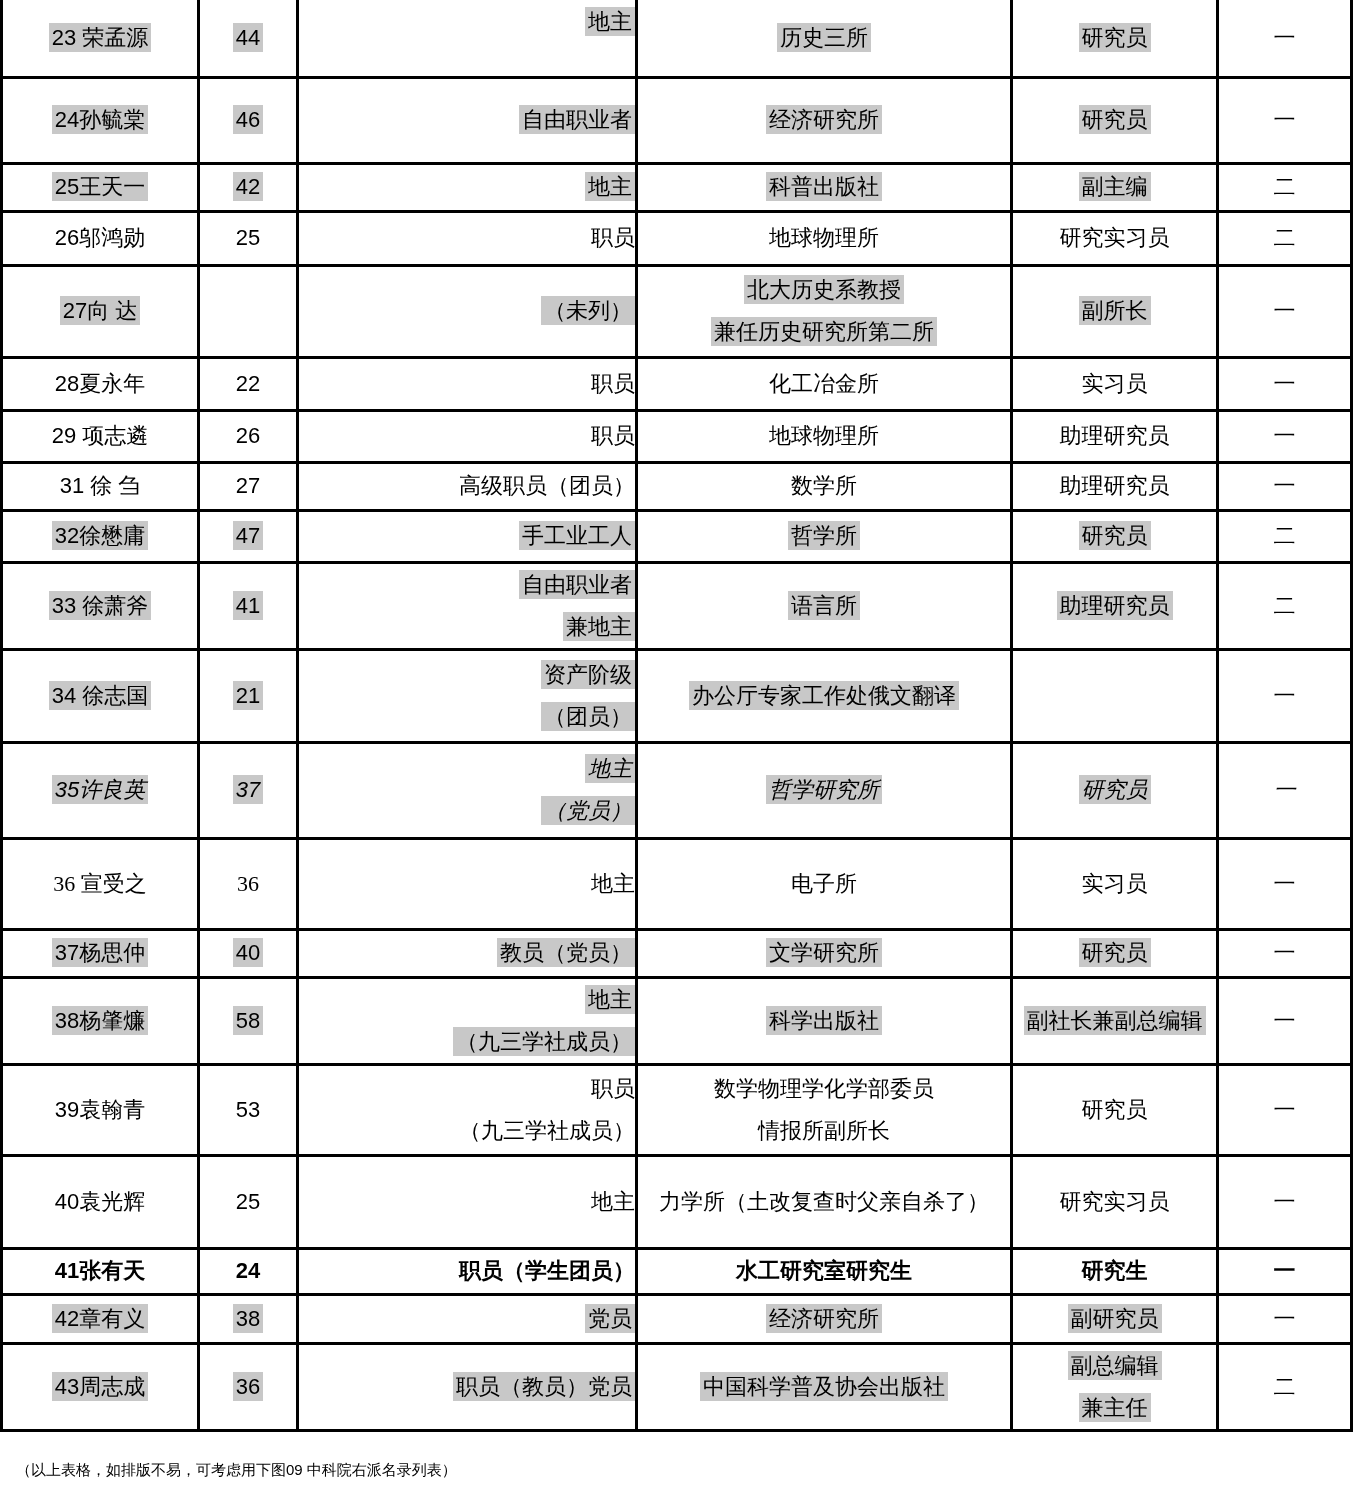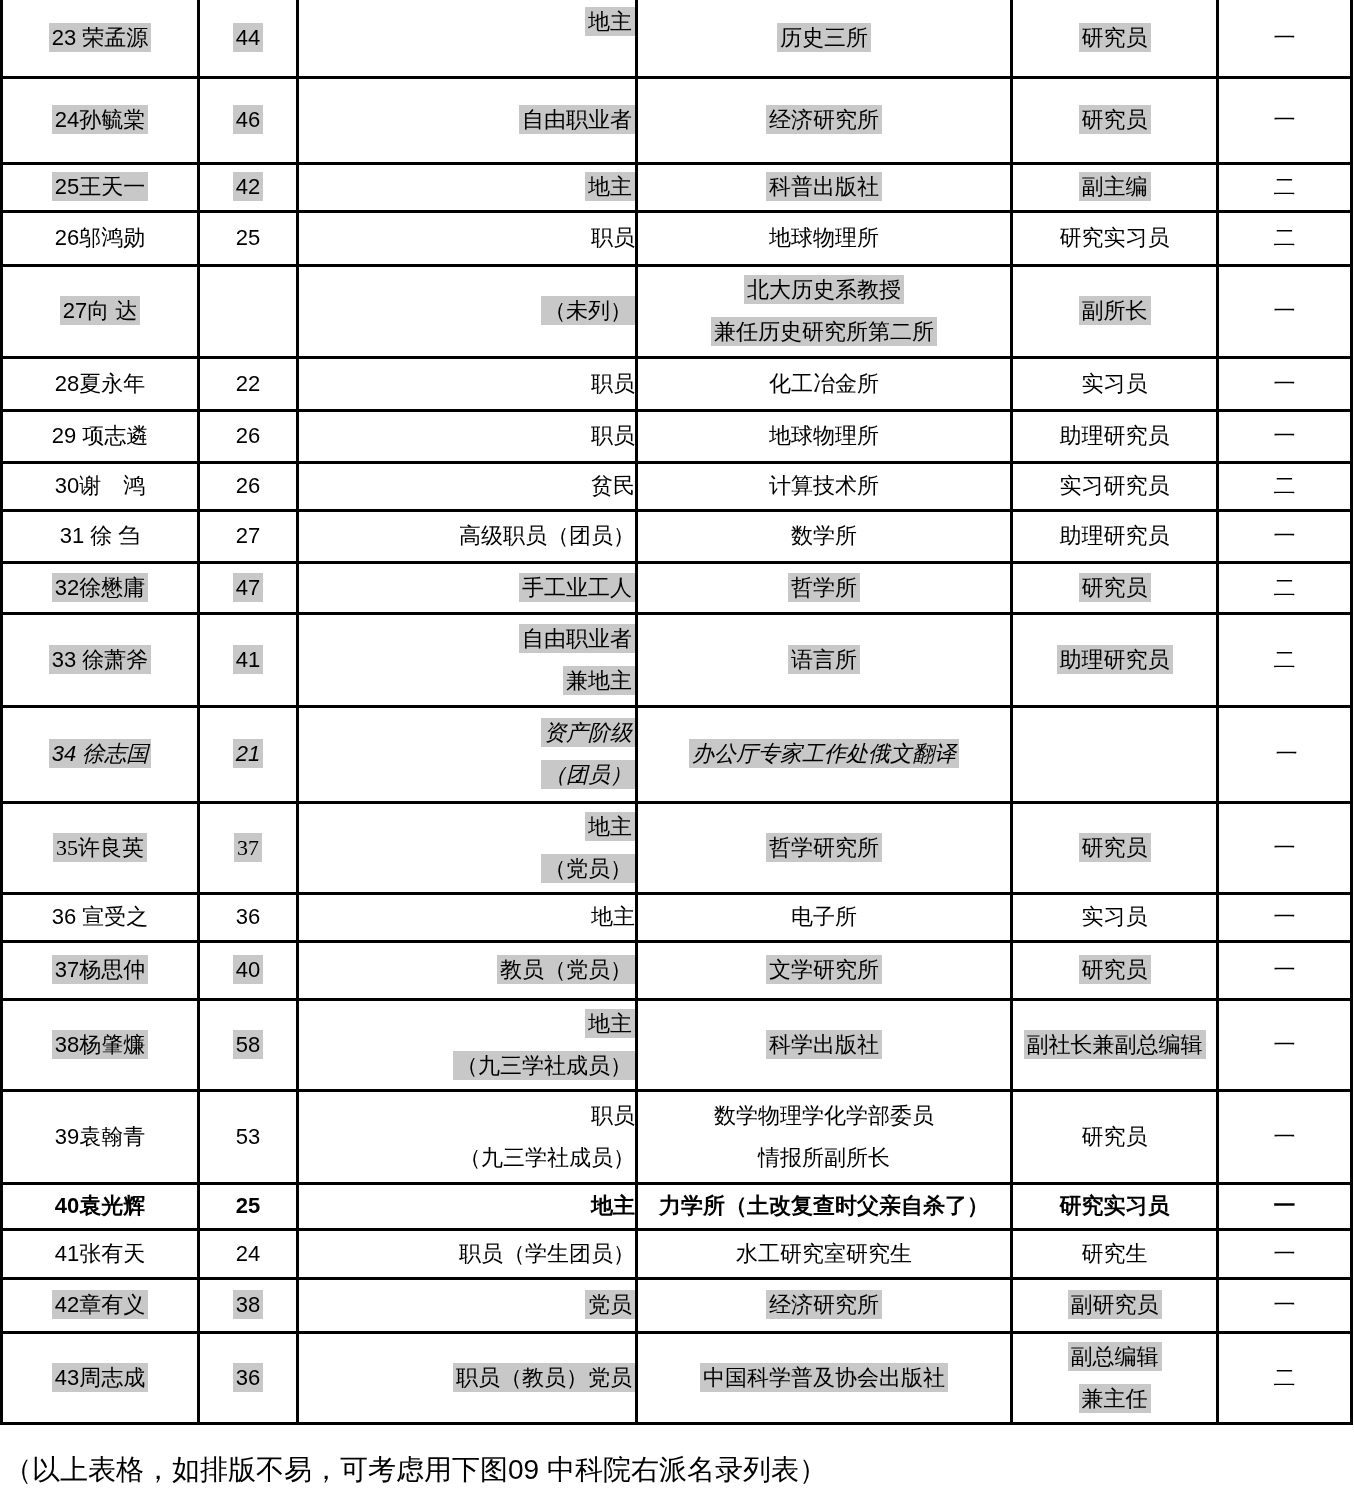--- a/index.html
+++ b/index.html
@@ -30,21 +30,21 @@
   tr:nth-child(5){height:92px;}  tr:nth-child(6){height:53px;}
   tr:nth-child(7){height:52px;}  tr:nth-child(8){height:48px;}
   tr:nth-child(9){height:52px;}  tr:nth-child(10){height:51px;}
   tr:nth-child(11){height:93px;margin-top:38px;} tr:nth-child(12){height:96px;font-style:italic;}
   tr:nth-child(13){height:91px;font-family:Liberation Serif, serif;} tr:nth-child(14){height:48px;}
   tr:nth-child(15){height:58px;} tr:nth-child(16){height:91px;}
   tr:nth-child(17){height:93px;} tr:nth-child(18){height:46px;font-weight:bold;}
   tr:nth-child(19){height:49px;} tr:nth-child(20){height:54px;margin-top:6px;}
   tr:nth-child(21){height:91px;}
   .footer-note{
-    position:absolute;left:4px;top:1455px;font-size:28px;line-height:30px;
+    position:absolute;left:16px;top:1455px;font-size:15px;line-height:30px;
   }
 </style>
 </head>
 <body>
 
 <table data-name="rightists-table">
   <colgroup>
     <col class="c1">
       <col class="c2">
       <col class="c3">
@@ -187,40 +187,20 @@
         </td>
         <td data-name="table-cell">
           <div class="line" data-name="cell-text"><span>助理研究员</span></div>
         </td>
         <td data-name="table-cell">
           <div class="line" data-name="cell-text"><span>一</span></div>
         </td>
       </tr>
       <tr data-name="table-row">
         <td data-name="table-cell">
-          <div class="line" data-name="cell-text"><span>30谢　鸿</span></div>
-        </td>
-        <td data-name="table-cell">
-          <div class="line" data-name="cell-text"><span>26</span></div>
-        </td>
-        <td data-name="table-cell">
-          <div class="line" data-name="cell-text"><span>贫民</span></div>
-        </td>
-        <td data-name="table-cell">
-          <div class="line" data-name="cell-text"><span>计算技术所</span></div>
-        </td>
-        <td data-name="table-cell">
-          <div class="line" data-name="cell-text"><span>实习研究员</span></div>
-        </td>
-        <td data-name="table-cell">
-          <div class="line" data-name="cell-text"><span>二</span></div>
-        </td>
-      </tr>
-      <tr data-name="table-row">
-        <td data-name="table-cell">
           <div class="line" data-name="cell-text"><span>31 徐 刍</span></div>
         </td>
         <td data-name="table-cell">
           <div class="line" data-name="cell-text"><span>27</span></div>
         </td>
         <td data-name="table-cell">
           <div class="line" data-name="cell-text"><span>高级职员（团员）</span></div>
         </td>
         <td data-name="table-cell">
           <div class="line" data-name="cell-text"><span>数学所</span></div>

